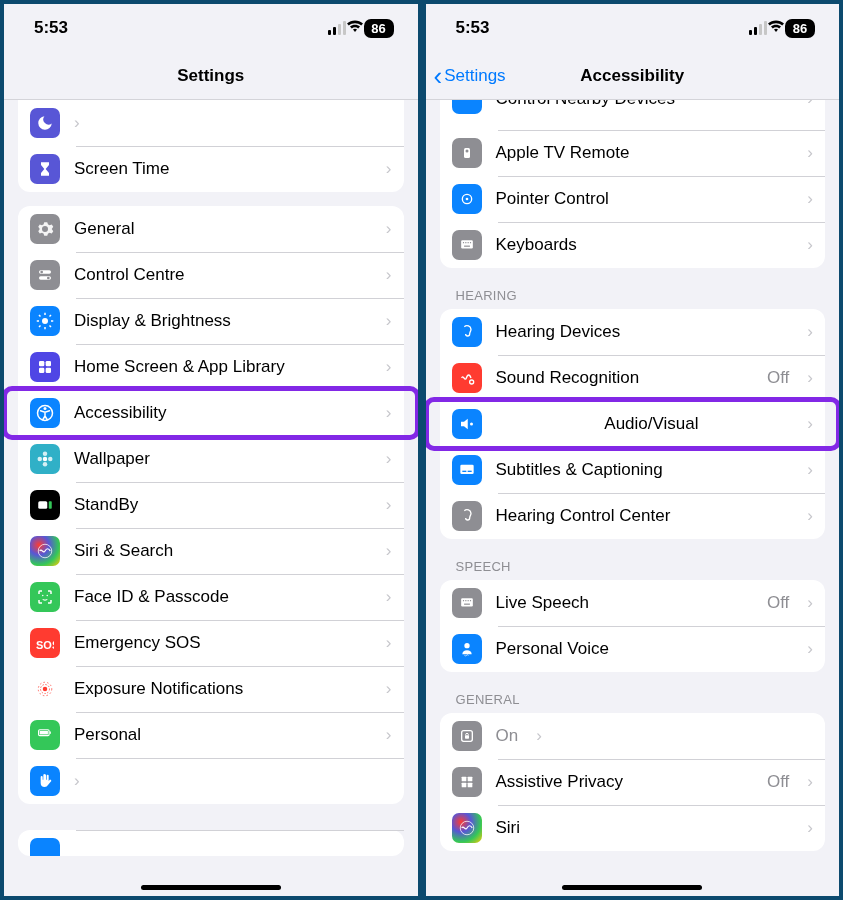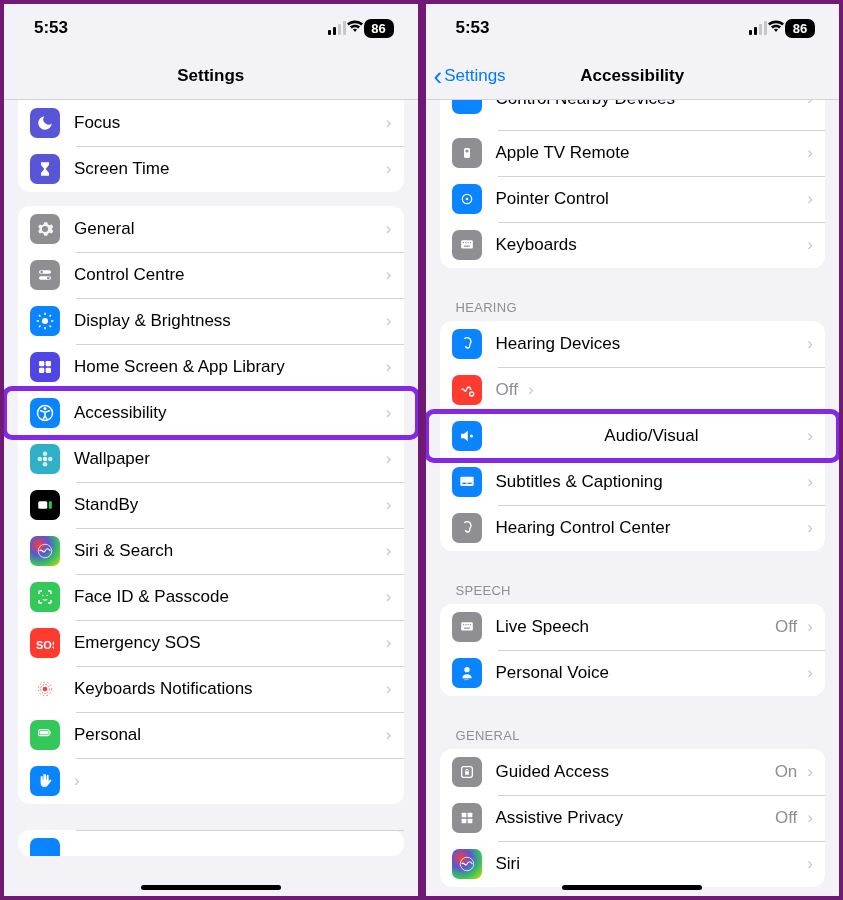--- a/index.html
+++ b/index.html
@@ -7,21 +7,21 @@
     font-family: -apple-system, "Helvetica Neue", Helvetica, Arial, sans-serif;
     background: #fff;
     display: flex;
     width: 843px;
     height: 900px;
     overflow: hidden;
   }
   .phone {
     width: 50%;
     height: 100%;
-    border: 4px solid #701a75;
+    border: 4px solid #0c4a6e;
     background: #f2f2f7;
     display: flex;
     flex-direction: column;
     position: relative;
     overflow: hidden;
   }
   .status-bar {
     height: 48px;
     display: flex;
     align-items: center;
@@ -65,38 +65,38 @@
   }
   .group {
     margin: 14px 14px 0 14px;
     background: #fff;
     border-radius: 12px;
     overflow: visible;
   }
   .group.tight-top{margin-top:0; border-top-left-radius:0;border-top-right-radius:0;}
   .section-header{
     font-size:13px; color:#8e8e93; text-transform:uppercase;
-    margin:32px 30px 6px 30px; letter-spacing:0.3px;
+    margin:20px 30px 6px 30px; letter-spacing:0.3px;
   }
   .row {
     display:flex; align-items:center; min-height:46px;
     padding:0 12px 0 12px; position:relative;
   }
   .row + .row::before{
     content:""; position:absolute; top:0; left:58px; right:0;
     height:0.5px; background:#d1d1d6;
   }
   .icon-slot{
     width:30px;height:30px;border-radius:7px;
     display:flex;align-items:center;justify-content:center;
     margin-right:14px; flex-shrink:0; color:#fff;
   }
   .icon-inner{width:18px;height:18px;display:flex;align-items:center;justify-content:center;}
   .label { flex:1; font-size:17px; color:#000;}
-  .detail { font-size:17px; color:#8e8e93; margin-right:10px;}
+  .detail { font-size:17px; color:#8e8e93; margin-right:18px;}
   .chevron { font-size:17px; color:#c7c7cc; font-weight:400;}
   .highlight {
     position:absolute;
     border:5px solid #8228e6;
     border-radius:10px;
     pointer-events:none;
     z-index:10;
   }
   .home-indicator{
     position:absolute; bottom:6px; left:50%; transform:translateX(-50%);
@@ -143,21 +143,20 @@
   <div class="content" id="left-content">
       <div class="group tight-top">
         <div class="row">
           <div class="icon-slot" style="background: rgb(88, 86, 214);">
             <div class="icon-inner">
               <svg viewBox="0 0 24 24" width="18" height="18">
                 <path fill="currentColor" d="M21 12.8A9 9 0 1111.2 3a7 7 0 009.8 9.8z"></path>
               </svg>
             </div>
           </div>
-          <span class="label">Focus</span>
           <span class="chevron">›</span>
         </div>
         <div class="row">
           <div class="icon-slot" style="background: rgb(88, 86, 214);">
             <div class="icon-inner">
               <svg viewBox="0 0 24 24" width="16" height="16">
                 <path fill="currentColor" d="M6 2h12v4l-5 6 5 6v4H6v-4l5-6-5-6z"></path>
               </svg>
             </div>
           </div>
@@ -307,21 +306,21 @@
         <div class="row">
           <div class="icon-slot" style="background: rgb(255, 255, 255); color: rgb(255, 59, 48);">
             <div class="icon-inner">
               <svg viewBox="0 0 24 24" width="18" height="18">
                 <circle cx="12" cy="12" r="3" fill="currentColor"></circle>
                 <circle cx="12" cy="12" r="6" fill="none" stroke="currentColor" stroke-width="1" stroke-dasharray="2 2"></circle>
                 <circle cx="12" cy="12" r="9" fill="none" stroke="currentColor" stroke-width="1" stroke-dasharray="2 3"></circle>
               </svg>
             </div>
           </div>
-          <span class="label">Keyboards Notifications</span>
+          <span class="label">Exposure Notifications</span>
           <span class="chevron">›</span>
         </div>
         <div class="row">
           <div class="icon-slot" style="background: rgb(52, 199, 89);">
             <div class="icon-inner">
               <svg viewBox="0 0 24 24" width="20" height="14">
                 <rect x="1" y="3" width="18" height="10" rx="2" fill="none" stroke="currentColor" stroke-width="2"></rect>
                 <rect x="3" y="5" width="14" height="6" fill="currentColor"></rect>
                 <rect x="20" y="6" width="2" height="4" fill="currentColor"></rect>
               </svg>
@@ -438,20 +437,21 @@
         </div>
         <div class="row">
           <div class="icon-slot" style="background: rgb(255, 59, 48);">
             <div class="icon-inner">
               <svg viewBox="0 0 24 24" width="16" height="16">
                 <path d="M4 12c2-6 5 6 7 0s5-6 7 0" stroke="currentColor" stroke-width="2" fill="none"></path>
                 <circle cx="19" cy="18" r="3" fill="none" stroke="currentColor" stroke-width="2"></circle>
               </svg>
             </div>
           </div>
+          <span class="label">Sound Recognition</span>
           <span class="detail">Off</span>
           <span class="chevron">›</span>
         </div>
         <div class="row" style="position: relative; text-align: center;">
           <div class="icon-slot" style="background: rgb(10, 132, 255);">
             <div class="icon-inner">
               <svg viewBox="0 0 24 24" width="18" height="18">
                 <path fill="currentColor" d="M4 9v6h4l5 4V5L8 9H4z"></path>
                 <circle cx="18" cy="12" r="2" fill="currentColor"></circle>
               </svg>
@@ -524,21 +524,20 @@
         <div class="row">
           <div class="icon-slot" style="background: rgb(142, 142, 147);">
             <div class="icon-inner">
               <svg viewBox="0 0 24 24" width="16" height="18">
                 <rect x="4" y="4" width="16" height="16" rx="3" fill="none" stroke="currentColor" stroke-width="2"></rect>
                 <rect x="9" y="11" width="6" height="5" rx="1" fill="currentColor"></rect>
                 <path d="M10 11v-1a2 2 0 114 0v1" fill="none" stroke="currentColor" stroke-width="1.5"></path>
               </svg>
             </div>
           </div>
-          <span class="label">Guided Access</span>
           <span class="detail">On</span>
           <span class="chevron">›</span>
         </div>
         <div class="row">
           <div class="icon-slot" style="background: rgb(142, 142, 147);">
             <div class="icon-inner">
               <svg viewBox="0 0 24 24" width="16" height="16">
                 <rect x="4" y="4" width="7" height="7" rx="1" fill="currentColor"></rect>
                 <rect x="13" y="4" width="7" height="7" rx="1" fill="currentColor"></rect>
                 <rect x="4" y="13" width="7" height="7" rx="1" fill="currentColor"></rect>

